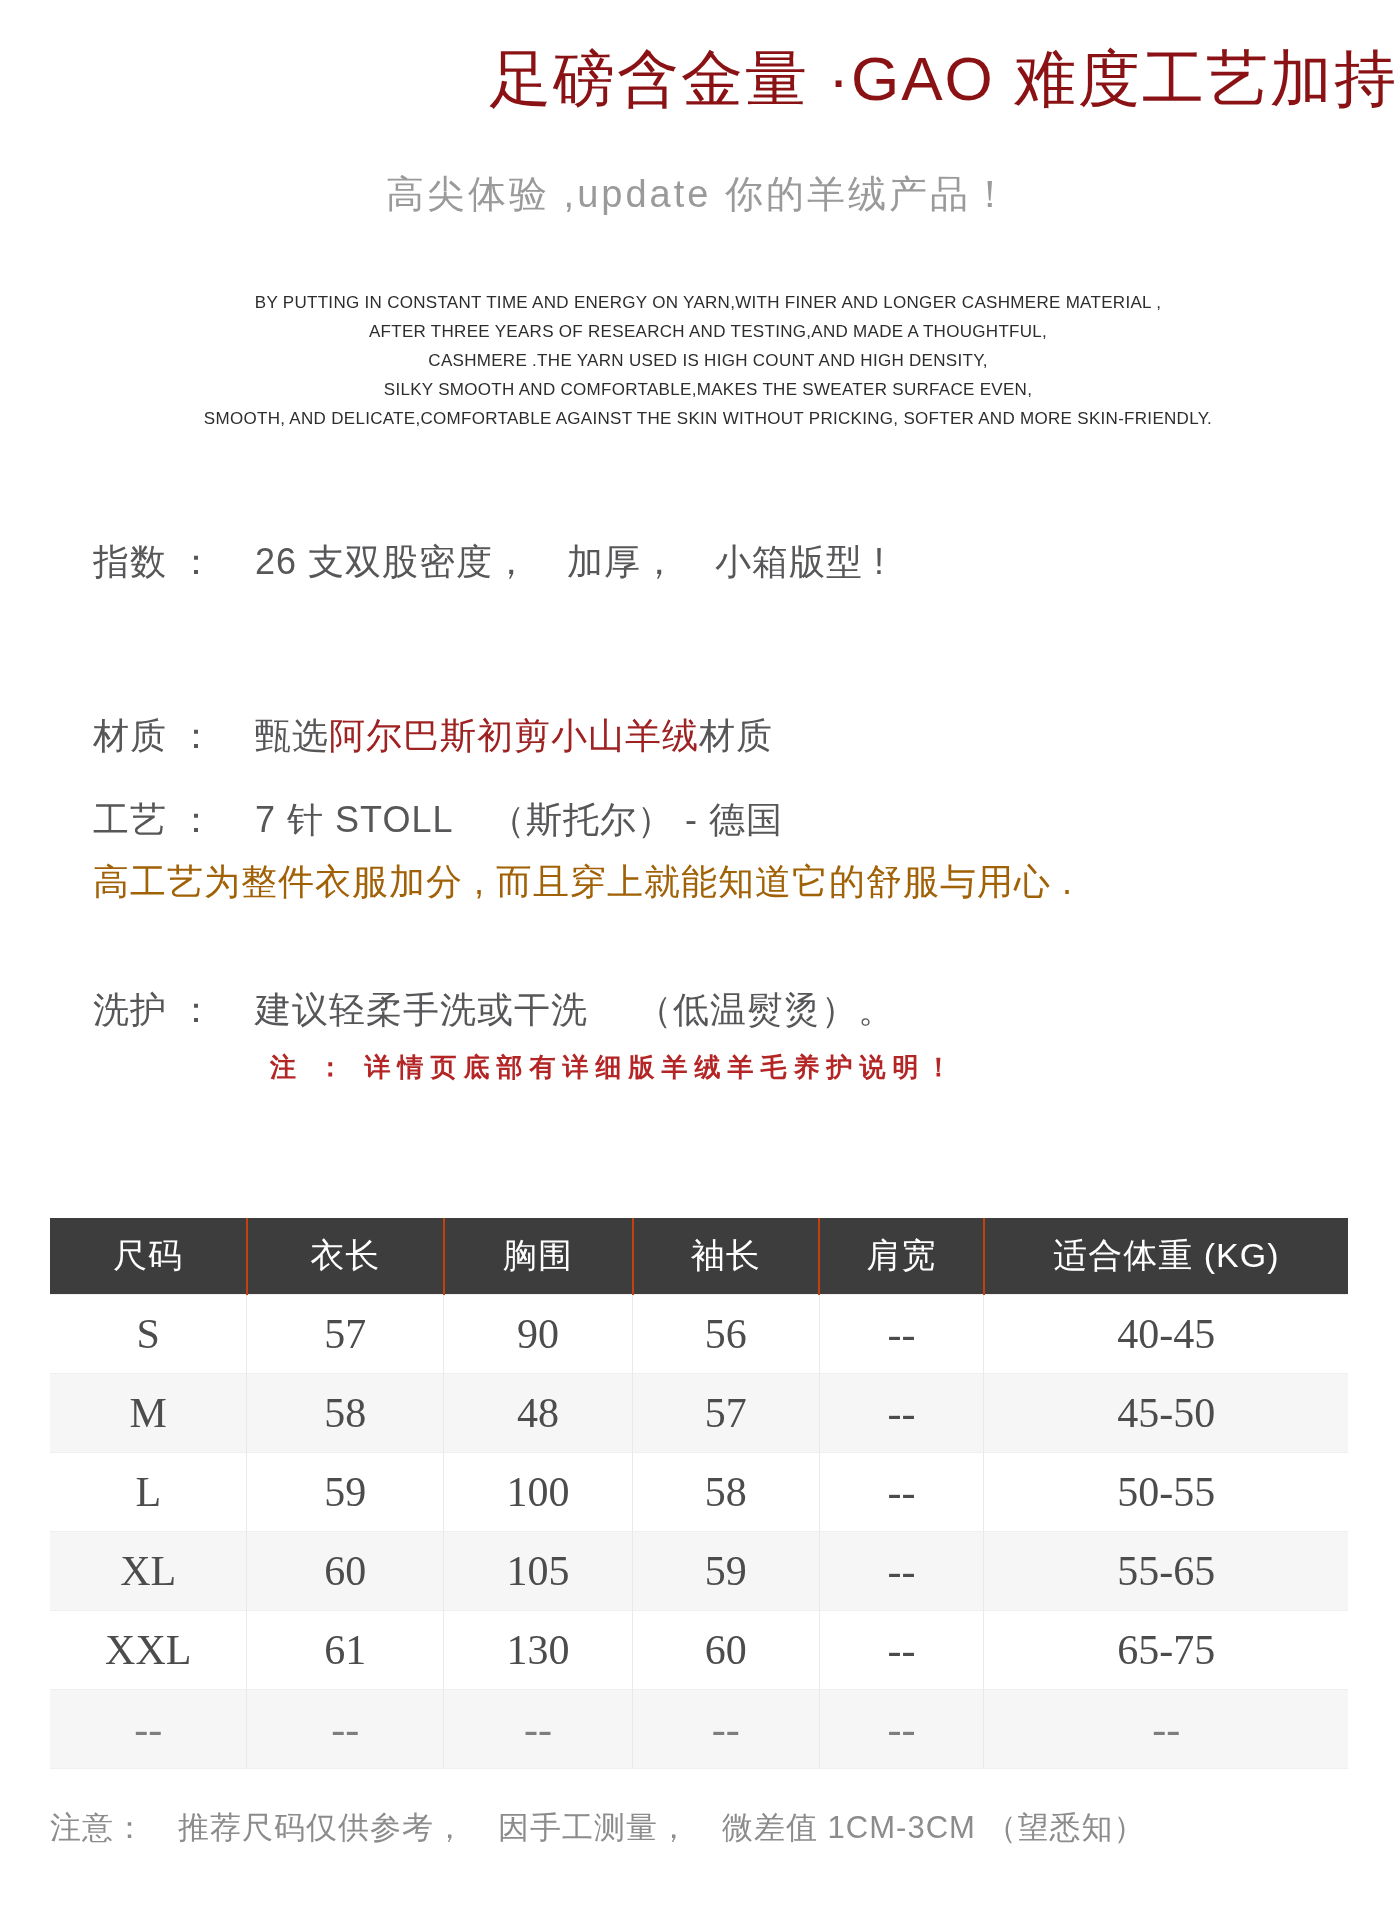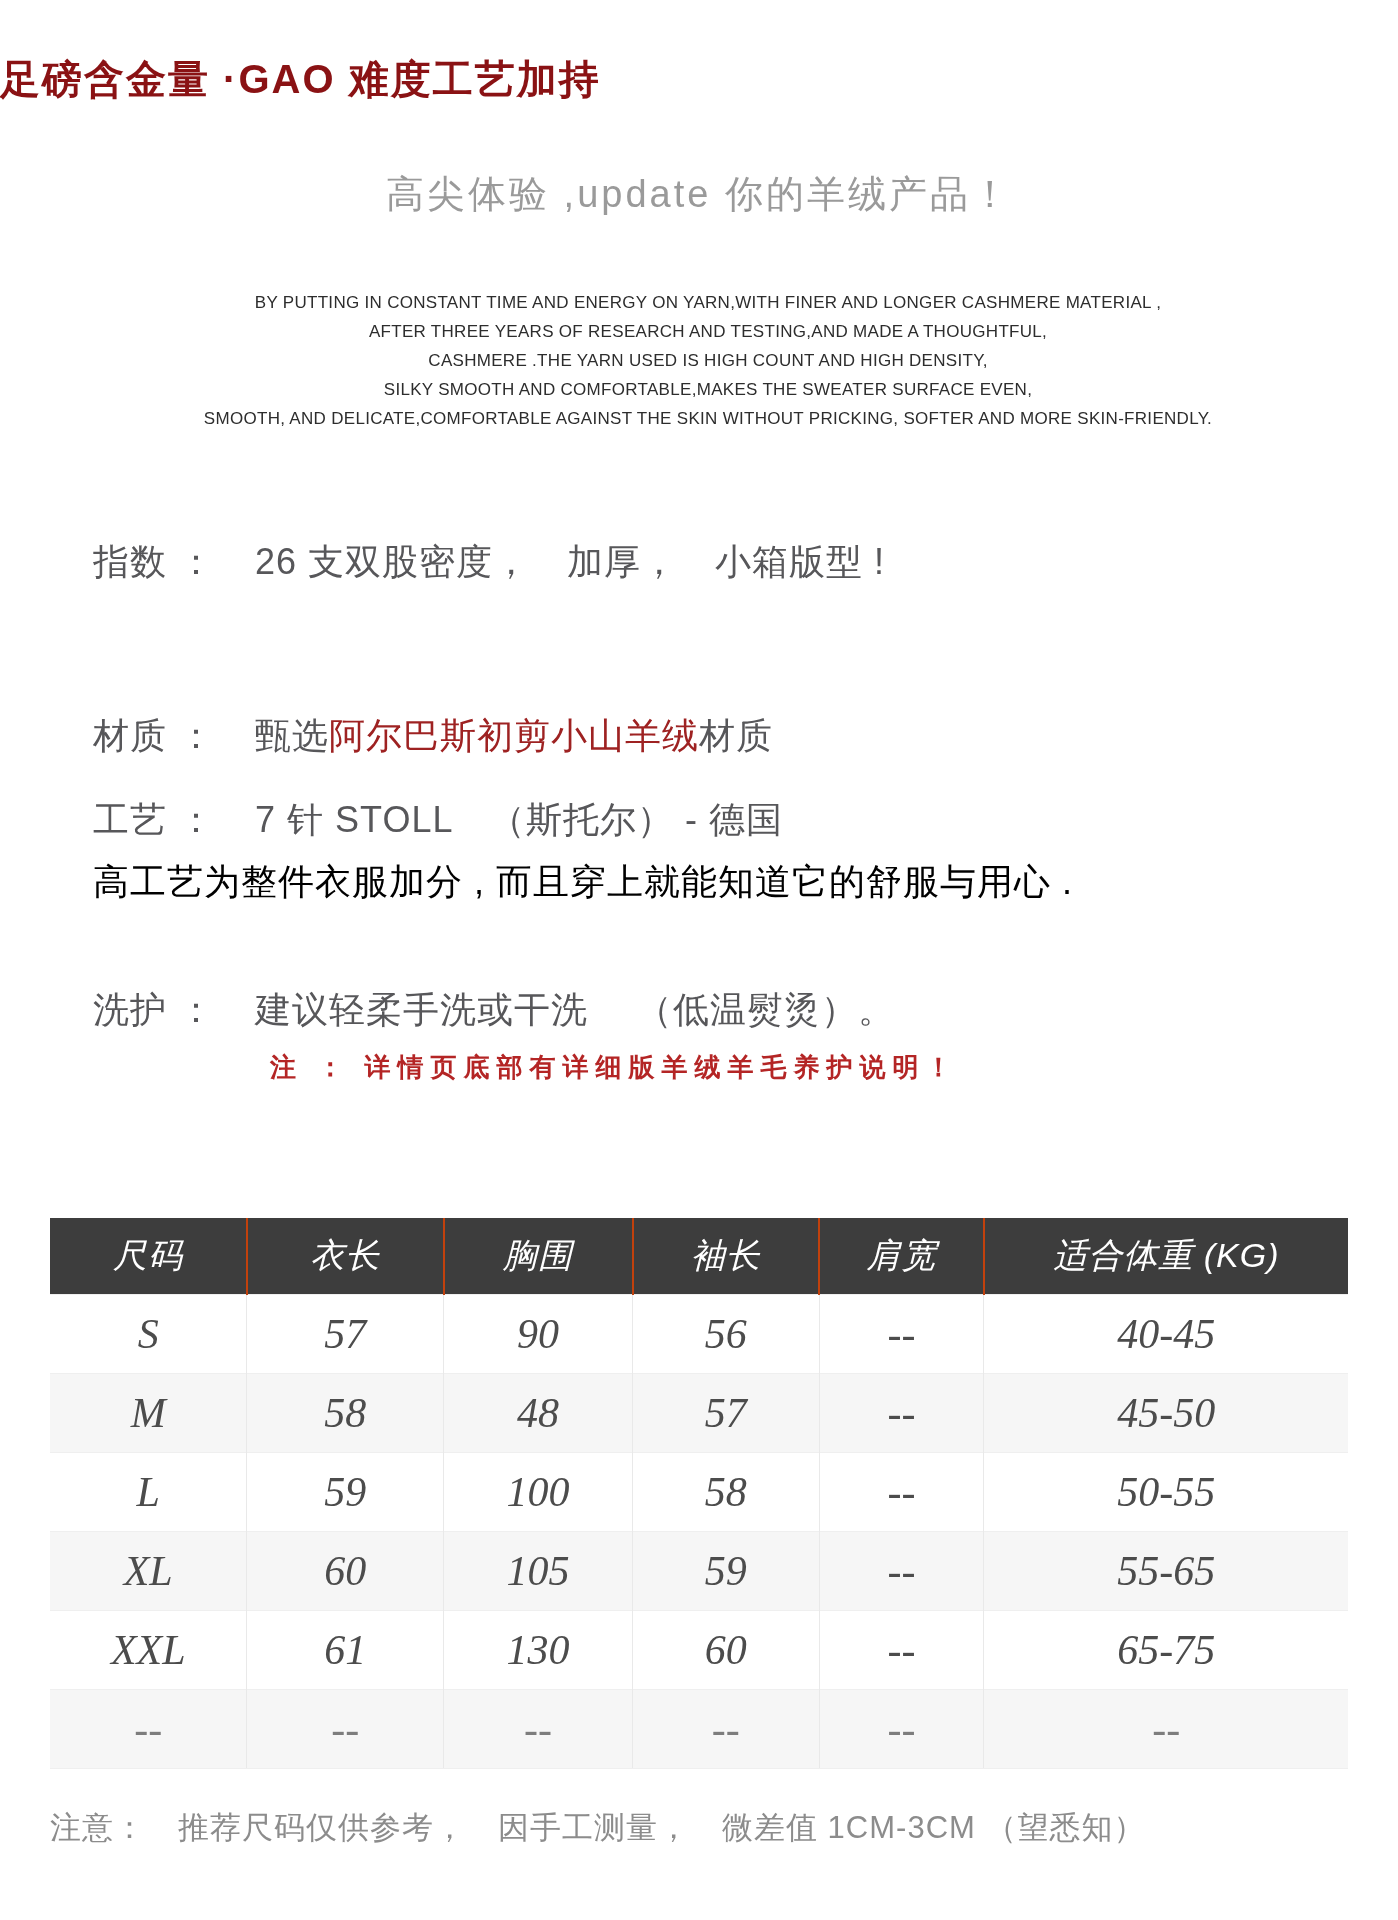--- a/index.html
+++ b/index.html
@@ -14,24 +14,24 @@
     overflow: hidden;
     font-family: "Liberation Sans", sans-serif;
     -webkit-font-smoothing: antialiased;
   }
 
   .page-title {
     position: absolute;
     top: 42px;
     left: 0;
     width: 100%;
-    text-align: left;
-    font-size: 40px;
+    text-align: right;
+    font-size: 62px;
     line-height: 74px;
-    font-weight: 700;
+    font-weight: 400;
     letter-spacing: 2px;
     color: var(--title_red, #8a1214);
   }
 
   .page-subtitle {
     position: absolute;
     top: 170px;
     left: 0;
     width: 100%;
     text-align: center;
@@ -67,40 +67,39 @@
   .spec-label { margin-right: 40px; }
   .spec-value .red,
   .red { color: var(--accent_red, #9e2222); }
 
   .spec-detail {
     position: absolute;
     left: 93px;
     right: 60px;
     font-size: 36px;
     line-height: 48px;
-    color: #000000;
+    color: #a16207;
     letter-spacing: 1px;
   }
 
   .care-note {
     position: absolute;
     left: 270px;
     font-size: 26px;
     line-height: 34px;
     letter-spacing: 7px;
     color: var(--note_red, #b42525);
     font-weight: bold;
   }
 
   .size-table-wrap {
     position: absolute;
     left: 50px;
     top: 1218px;
     width: 1298px;
-    font-style: italic;
   }
   table.size-table {
     width: 100%;
     border-collapse: collapse;
     table-layout: fixed;
   }
   .size-table thead th {
     background: var(--table_header_bg, #3d3d3d);
     color: var(--table_header_text, #ffffff);
     font-weight: 400;

